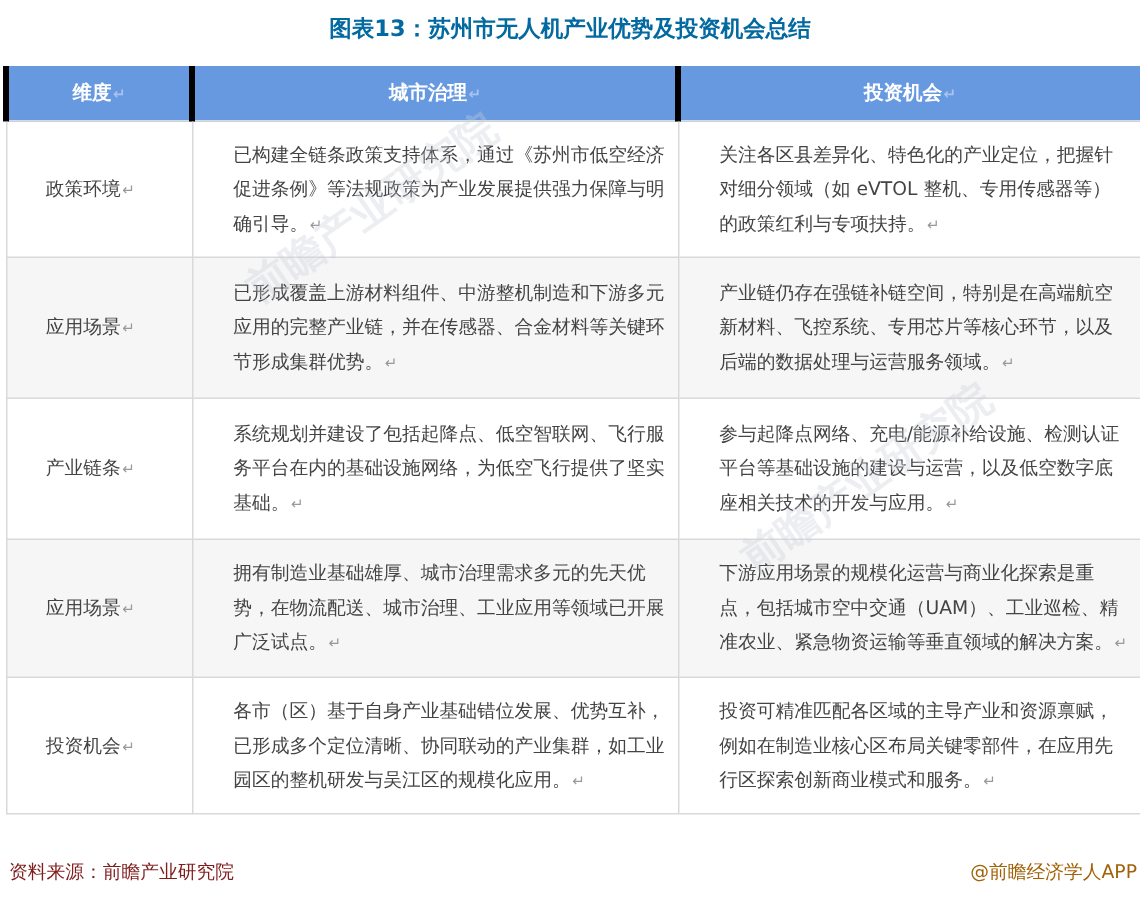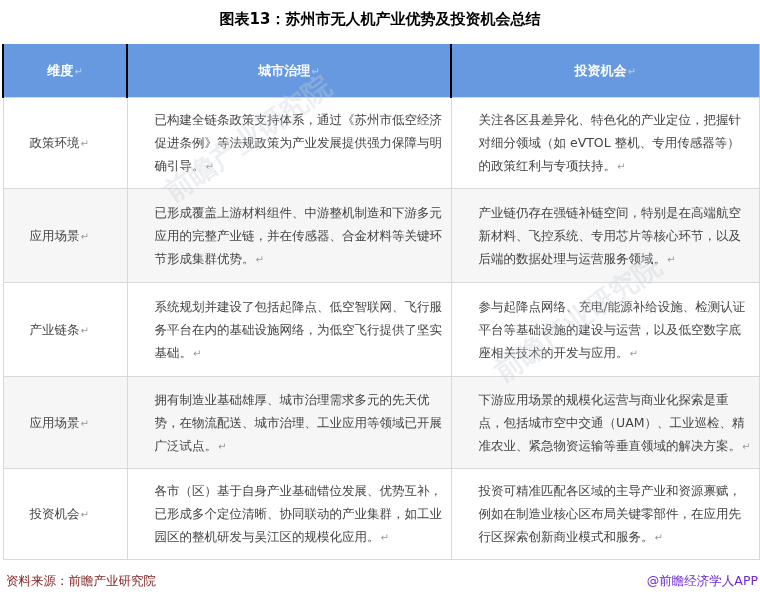--- a/index.html
+++ b/index.html
@@ -3,46 +3,46 @@
 <meta charset="utf-8">
 <style>
   html, body { margin: 0; padding: 0; background: #ffffff; }
   body {
     width: 760px; height: 604px; position: relative; overflow: hidden;
     font-family: "DejaVu Sans", "Liberation Sans", sans-serif;
     color: #333333;
   }
   .title {
     position: absolute; left: 0; top: 8px; width: 760px;
-    text-align: center; font-size: 15px; font-weight: bold; color: #000000;
+    text-align: center; font-size: 15px; font-weight: bold; color: #0369a1;
     letter-spacing: 0px; line-height: 22px;
   }
   table.summary {
     position: absolute; left: 2px; top: 44px; width: 756px;
     border-collapse: collapse; table-layout: fixed;
   }
   table.summary th {
     background: #6699e0; color: #ffffff; font-weight: bold; font-size: 13px;
-    height: 53px; border-left: 2px solid #000000; border-right: 1px solid #a9c3ee;
+    height: 36px; border-left: 4px solid #000000; border-right: 1px solid #a9c3ee;
     text-align: center; vertical-align: middle; padding: 0;
   }
   table.summary td {
     border: 1px solid #d9d9d9; font-size: 12.5px; line-height: 23px;
     color: #444444; vertical-align: middle; padding: 0 12px;
   }
   table.summary td.dim { padding-left: 26px; color: #444; }
   table.summary tr.alt td { background: #f6f6f6; }
   table.summary td.c2, table.summary td.c3 { padding-left: 27px; padding-right: 8px; }
   .pm { color: #999; font-size: 10px; margin-left: 1px; }
   th .pm { color: #a9c3ee; }
   .footer-left {
     position: absolute; left: 6px; top: 573px; font-size: 12.5px; color: #7f1d1d;
   }
   .footer-right {
-    position: absolute; right: 2px; top: 573px; font-size: 12.5px; color: #6d28d9;
+    position: absolute; right: 2px; top: 573px; font-size: 12.5px; color: #a16207;
   }
   .watermark {
     position: absolute; color: rgba(200,205,215,0.35); font-size: 28px; font-weight: bold;
     transform: rotate(-35deg); pointer-events: none; white-space: nowrap;
   }
 </style>
 </head>
 <body>
 
 <div class="title">图表13：苏州市无人机产业优势及投资机会总结</div>

